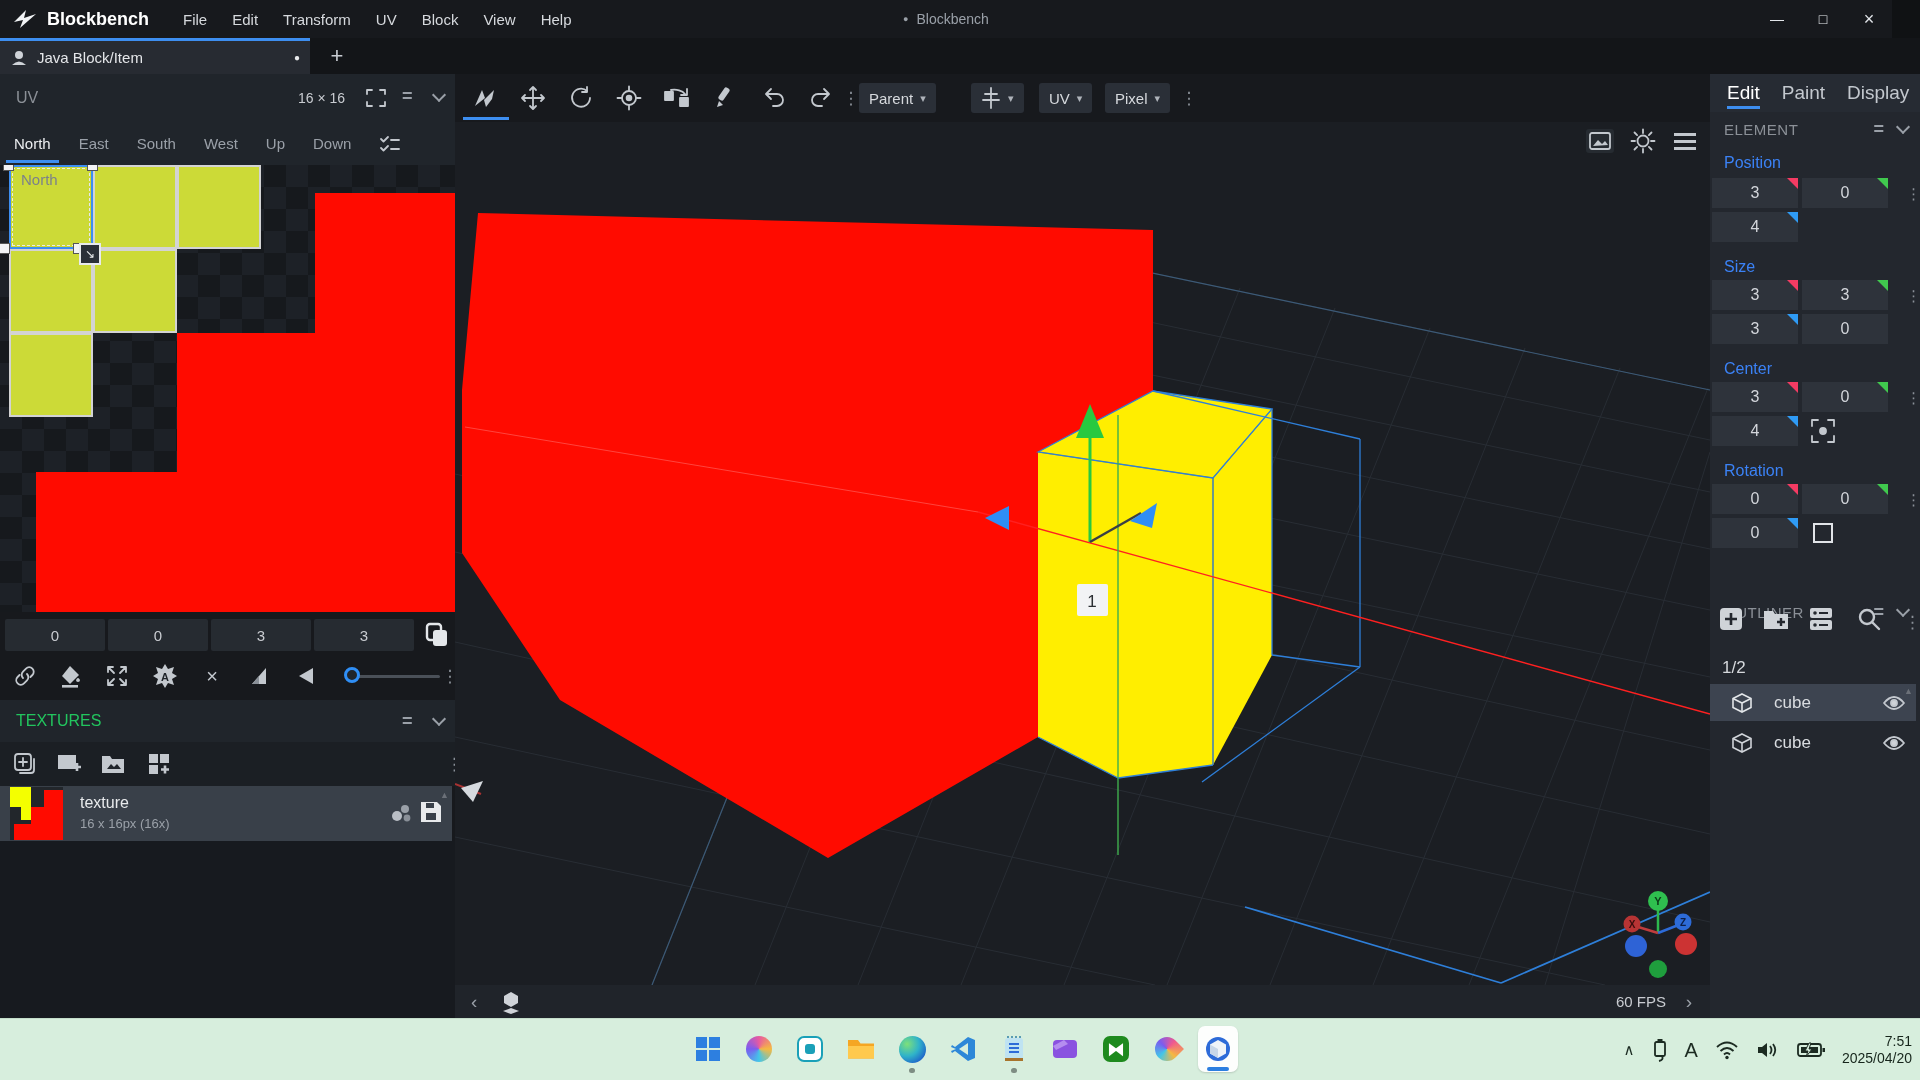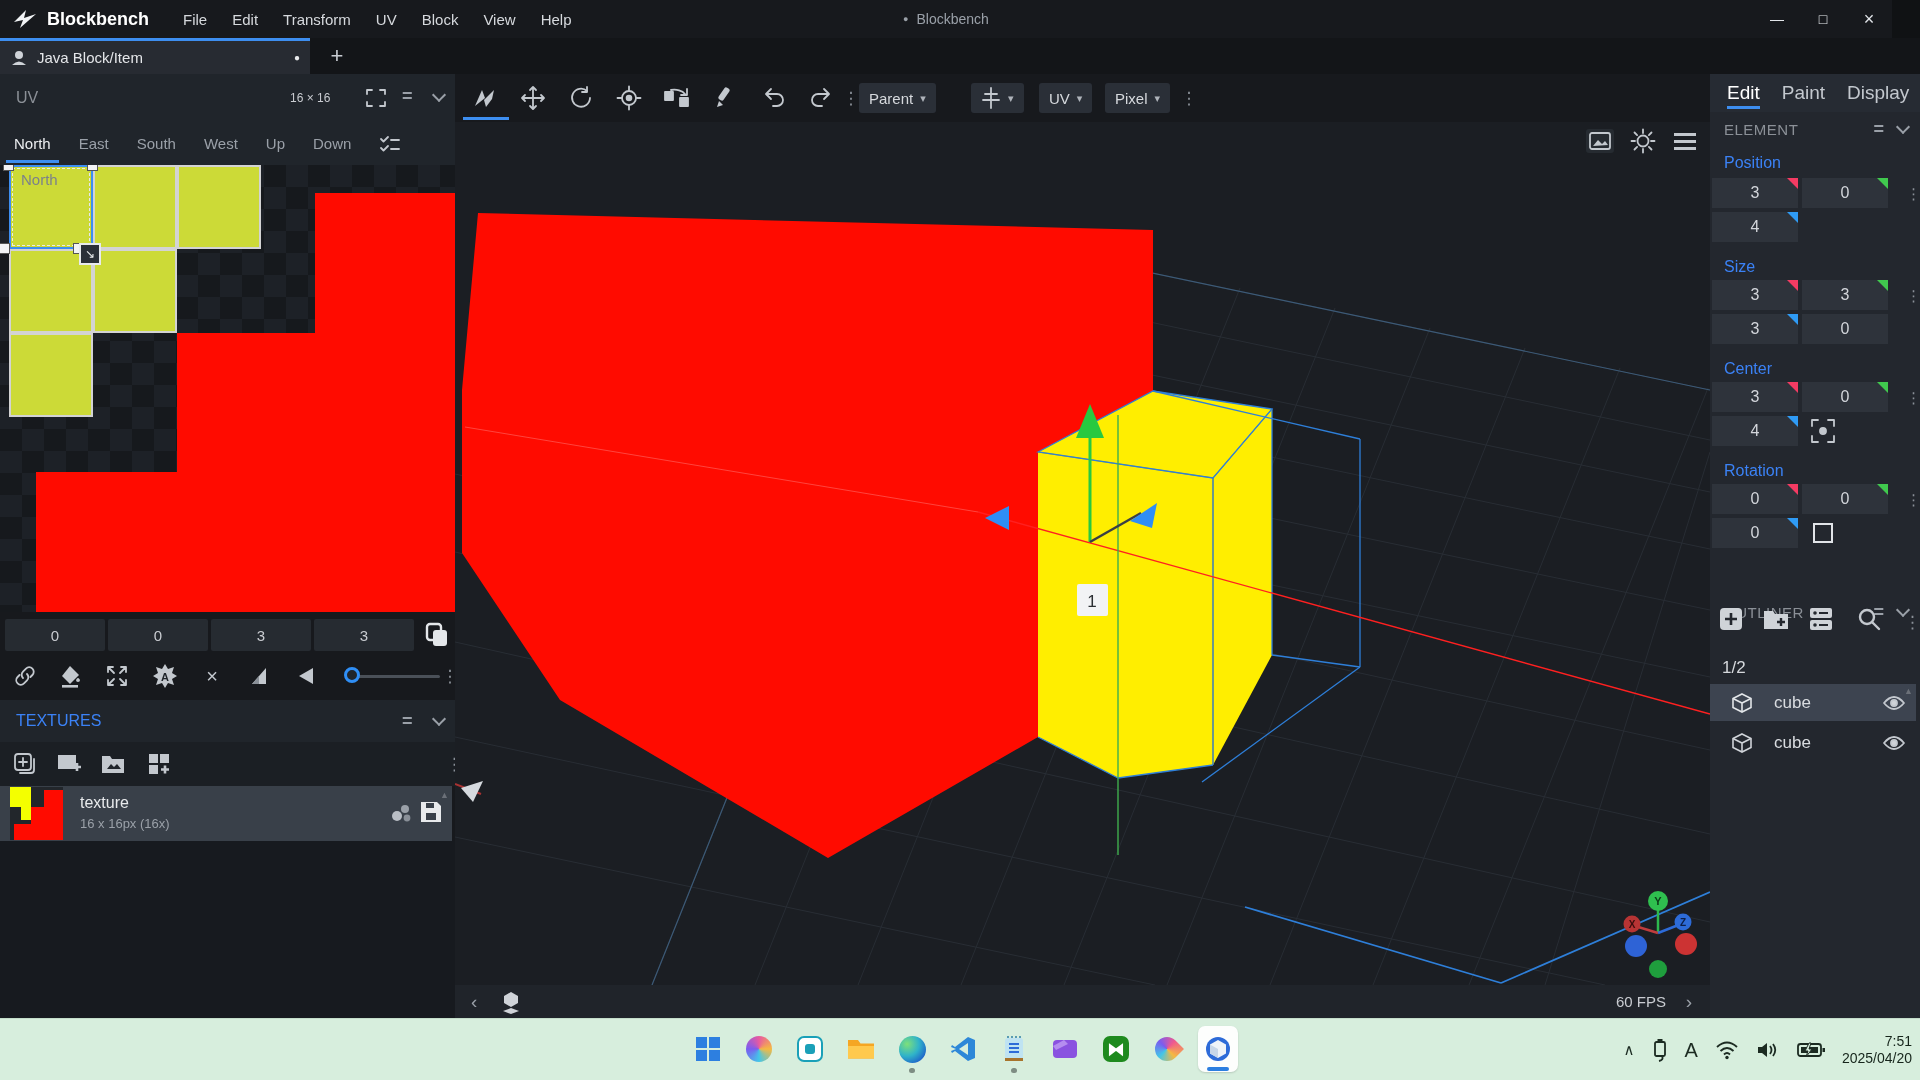--- a/index.html
+++ b/index.html
@@ -27,21 +27,21 @@
   .main-toolbar{left:455px;top:74px;width:1255px;height:48px;background:#17191d;}
   .tool{position:absolute;top:9px;width:36px;height:30px;display:flex;align-items:center;justify-content:center;}
   .tool-underline{position:absolute;left:8px;top:43px;width:46px;height:3px;background:#3d8ef0;}
   .dd{position:absolute;top:9px;height:30px;background:#2a2f37;border-radius:3px;display:flex;align-items:center;gap:7px;padding:0 10px;font-size:15px;color:#d6d9dd;}
   .caret{font-size:11px;color:#aeb3ba;}
   .vdots{color:#8a9098;font-size:17px;letter-spacing:0;}
   
   .left-panel{left:0;top:74px;width:455px;height:944px;background:#17191d;}
   .uv-header{position:absolute;left:0;top:0;width:455px;height:48px;background:#20252b;display:flex;align-items:center;}
   .uv-title{color:#8b9097;font-size:16px;padding-left:16px;}
-  .uv-size{position:absolute;left:290px;color:#c9ccd1;font-size:12px;}
+  .uv-size{position:absolute;left:298px;color:#c9ccd1;font-size:14px;}
   .panel-handle{color:#9aa0a8;font-size:18px;font-weight:bold;}
   .chev{display:inline-block;width:8px;height:8px;border-right:2px solid #9aa0a8;border-bottom:2px solid #9aa0a8;transform:rotate(45deg);margin-top:-4px;}
   .face-tabs{position:absolute;left:0;top:48px;width:455px;height:43px;background:#20252b;display:flex;align-items:center;gap:0;font-size:15px;color:#9aa0a8;}
   .face-tab{padding:0 14px;height:100%;display:flex;align-items:center;position:relative;}
   .face-tab.active{color:#eceef0;}
   .face-tab.active::after{content:"";position:absolute;left:6px;right:6px;bottom:2px;height:3px;background:#3d8ef0;}
   
   .uv-canvas{position:absolute;left:0;top:91px;width:455px;height:447px;overflow:hidden;
     background-color:#16191d;
     background-image:linear-gradient(45deg,#1d2127 25%,transparent 25%,transparent 75%,#1d2127 75%),
@@ -53,21 +53,21 @@
   .handle{position:absolute;width:11px;height:11px;background:#f2f3f5;border:1px solid #555;box-sizing:border-box;}
   .north-label{position:absolute;left:10px;top:4px;color:#7c828a;font-size:15px;}
   .drag-box{position:absolute;width:22px;height:22px;background:#2b3038;border:2px solid #e8eaec;box-sizing:border-box;color:#e8eaec;font-size:12px;display:flex;align-items:center;justify-content:center;}
   
   .uv-inputs{position:absolute;left:0;top:541px;width:455px;height:40px;}
   .uv-field{position:absolute;top:4px;width:100px;height:32px;background:#262b31;display:flex;align-items:center;justify-content:center;color:#c9ccd1;font-size:15px;border-radius:2px;}
   .uv-iconrow{position:absolute;left:0;top:581px;width:455px;height:44px;}
   .ic{position:absolute;top:8px;width:26px;height:26px;display:flex;align-items:center;justify-content:center;}
   
   .tex-header{position:absolute;left:0;top:626px;width:455px;height:42px;background:#20252b;display:flex;align-items:center;}
-  .tex-title{color:#3b82f6;font-size:16px;padding-left:16px;}
+  .tex-title{color:#22c55e;font-size:16px;padding-left:16px;}
   .tex-toolbar{position:absolute;left:0;top:668px;width:455px;height:44px;background:#1b1f24;}
   .tex-item{position:absolute;left:0;top:712px;width:452px;height:55px;background:#394049;display:flex;align-items:center;}
   .tex-thumb{position:absolute;left:10px;top:1px;width:53px;height:53px;background:#22262b;overflow:hidden;}
   .tex-name{position:absolute;left:80px;top:8px;font-size:16px;color:#e8eaec;}
   .tex-detail{position:absolute;left:80px;top:30px;font-size:13px;color:#9aa0a8;}
   .left-rest{position:absolute;left:0;top:767px;width:455px;height:177px;background:#171a1f;}
   
   .viewport{left:455px;top:122px;width:1255px;height:863px;background:#1b1e23;}
   .vp-topicons{position:absolute;right:12px;top:6px;display:flex;align-items:center;gap:16px;}
   .vp-bottombar{left:455px;top:985px;width:1255px;height:33px;background:#20242a;display:flex;align-items:center;}

